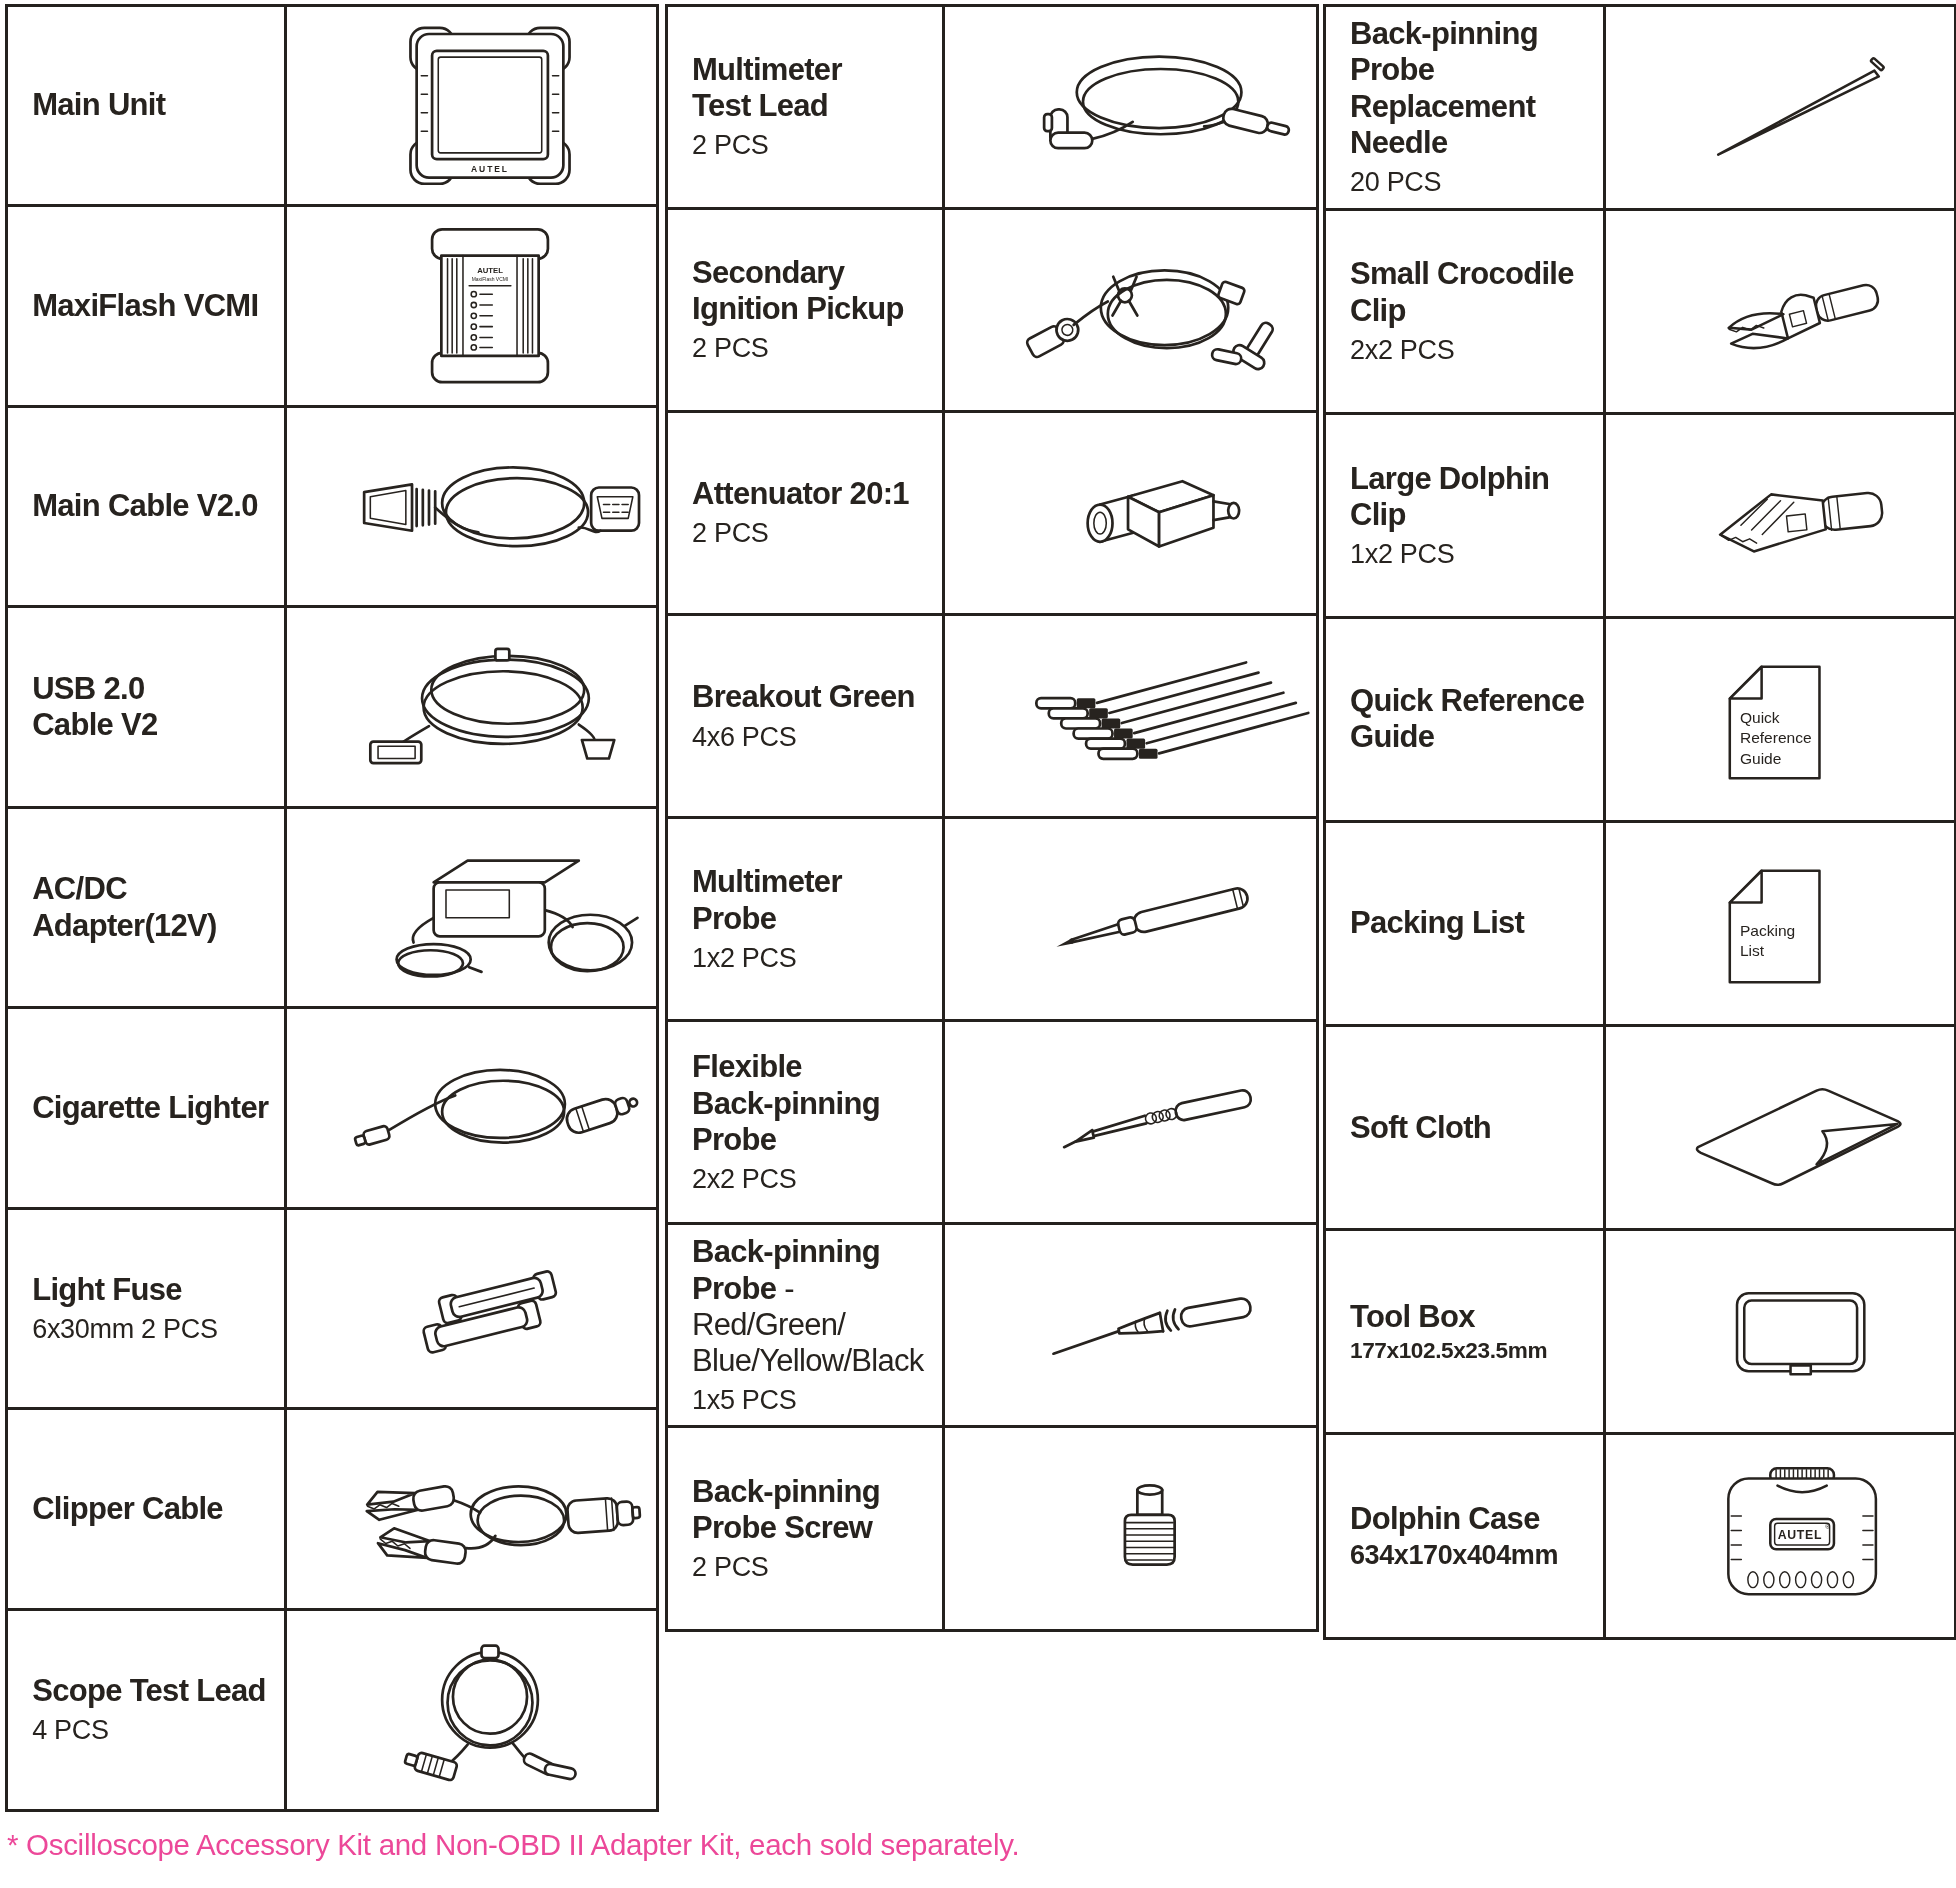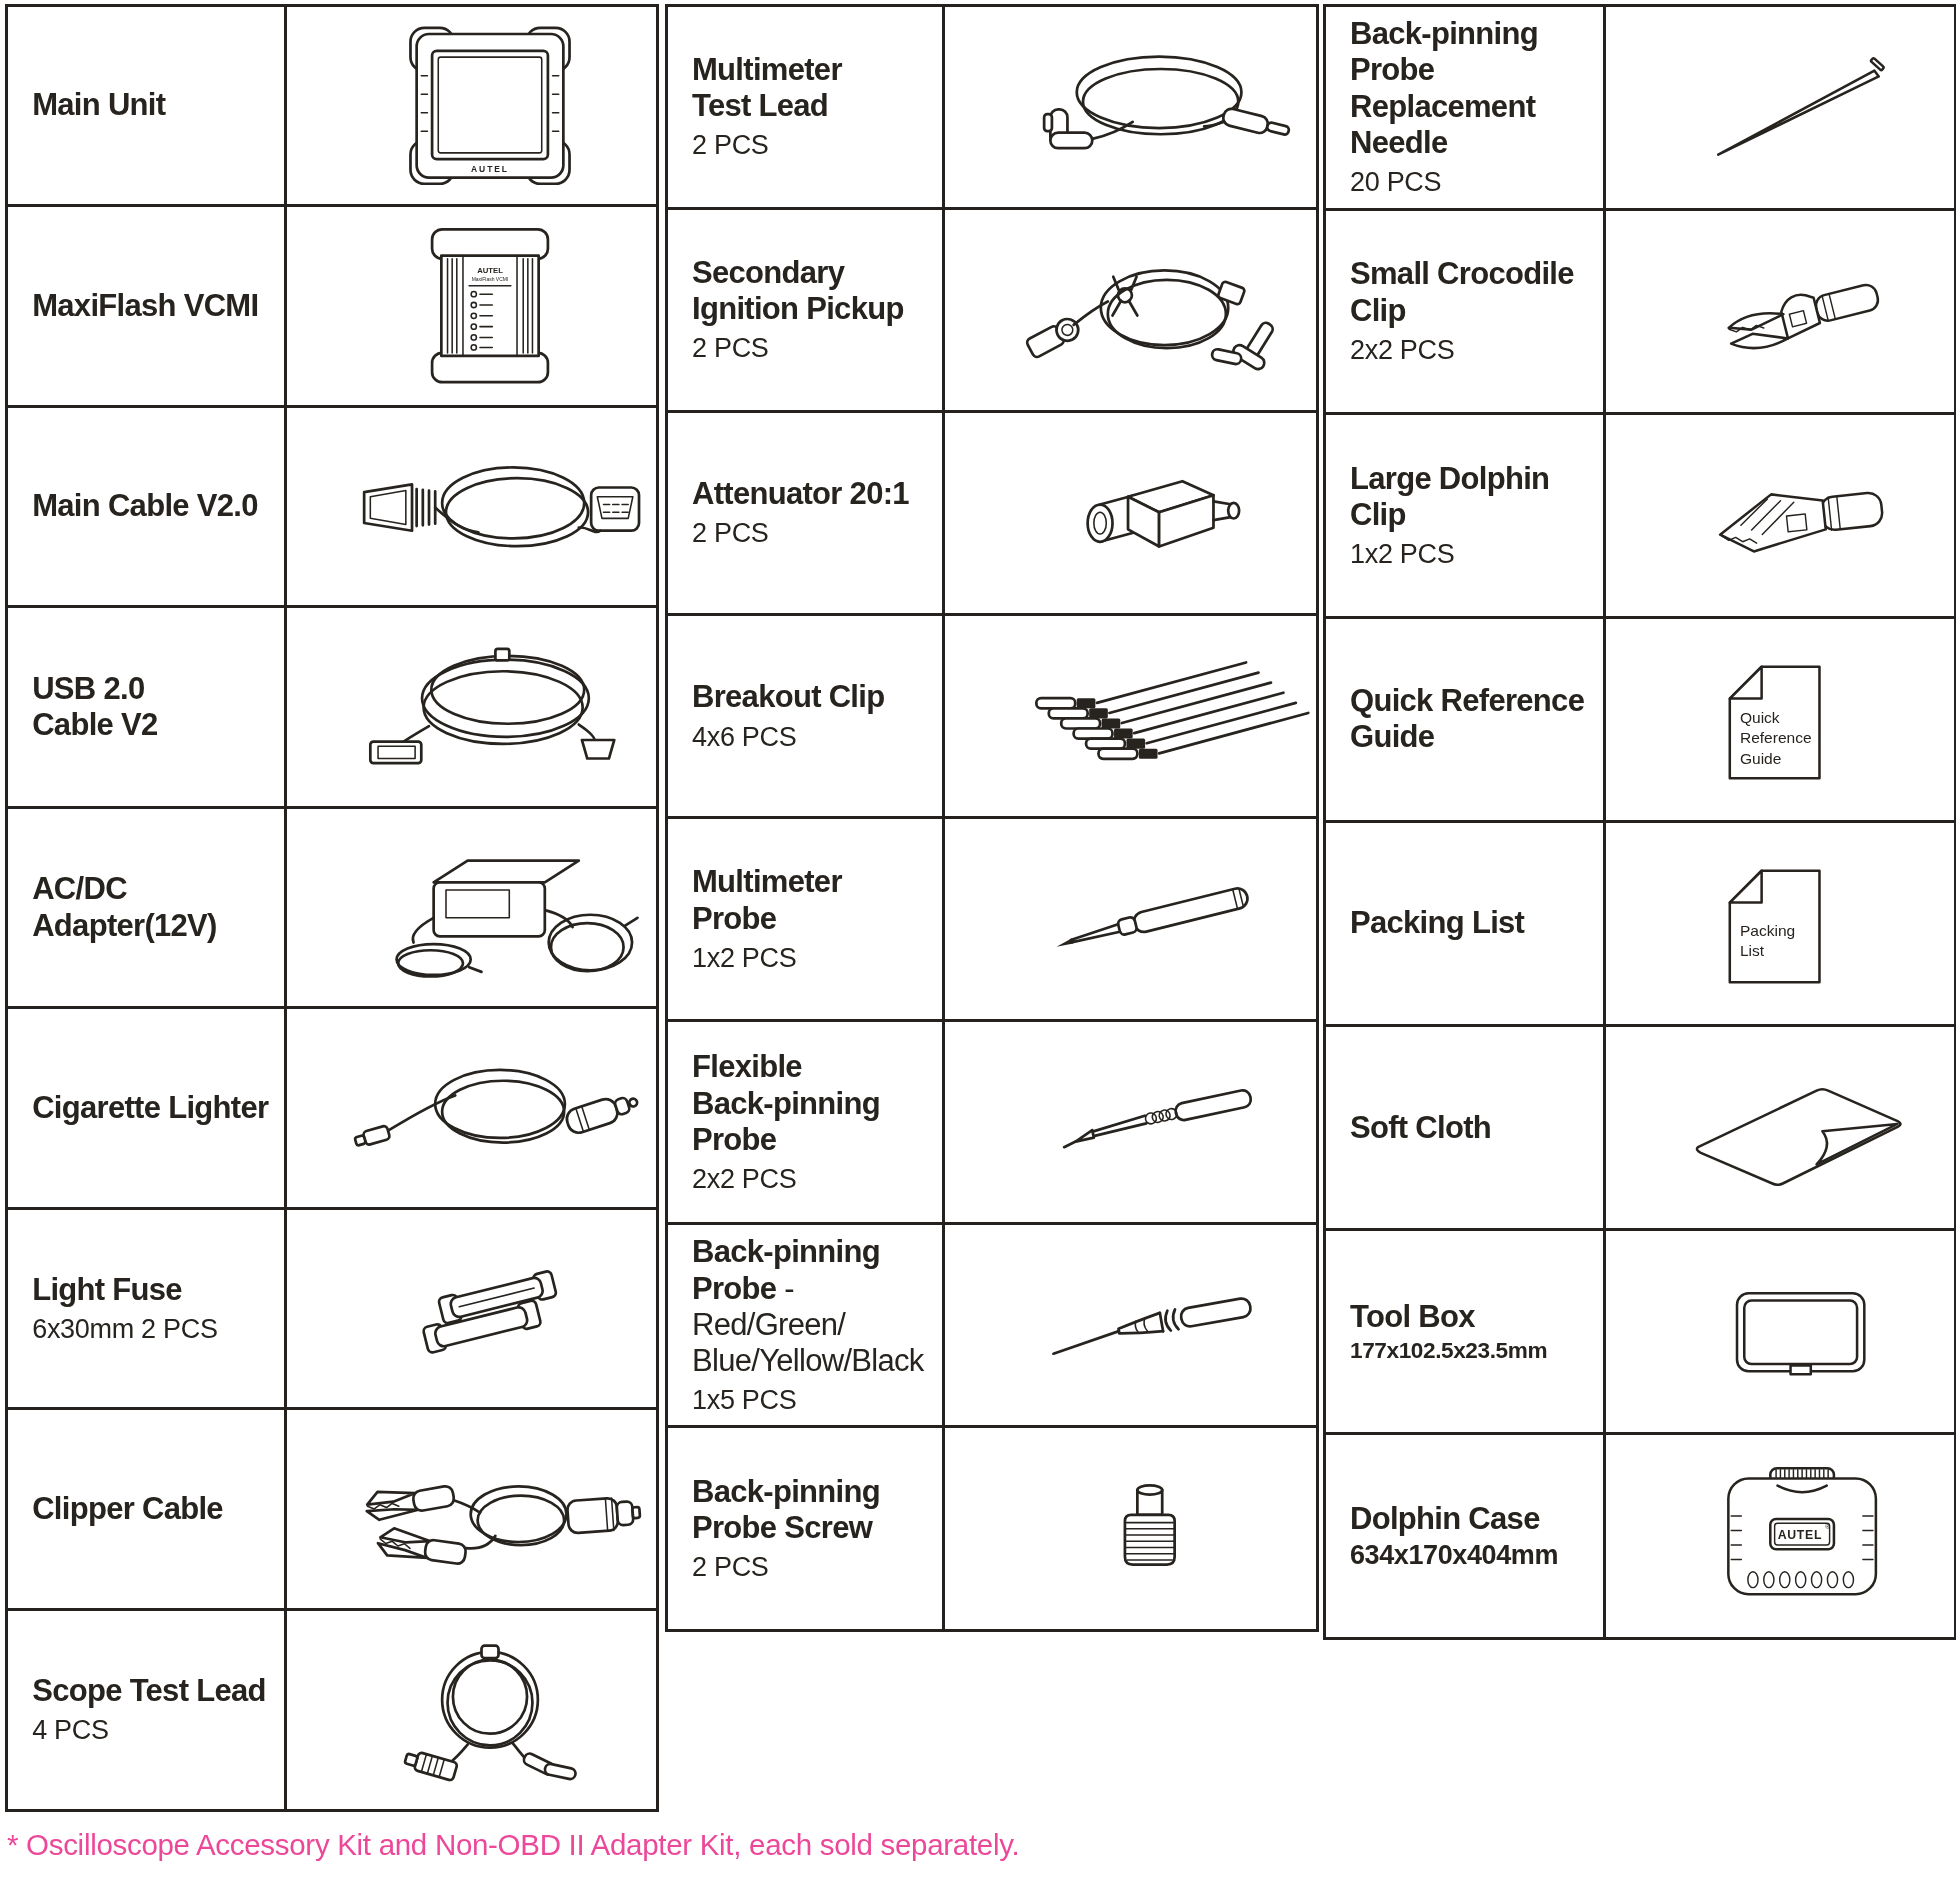--- a/index.html
+++ b/index.html
@@ -369,21 +369,21 @@
           <path class="wf" d="M228,114 L298,92 L298,134 L228,158 Z"></path>
           <path class="ln" d="M298,100 L322,104 M298,124 L322,120"></path>
           <ellipse class="wf" cx="324" cy="112" rx="7" ry="10"></ellipse>
         </svg>
       </div>
     </div>
 
     <div class="row">
       <div class="lab">
         <div>
-          <div class="t">Breakout Clip</div>
+          <div class="t">Breakout Green</div>
           <div class="q">4x6 PCS</div>
         </div>
       </div>
       <div class="art">
         <svg viewBox="0 0 430 230">
           <g transform="translate(70,92)">
               <path class="ln" d="M78,6 l192,-52"></path>
               <rect class="wf" x="0" y="0" width="50" height="13" rx="6"></rect>
               <rect class="df" x="52" y="0" width="24" height="13" rx="2"></rect>
             </g>

